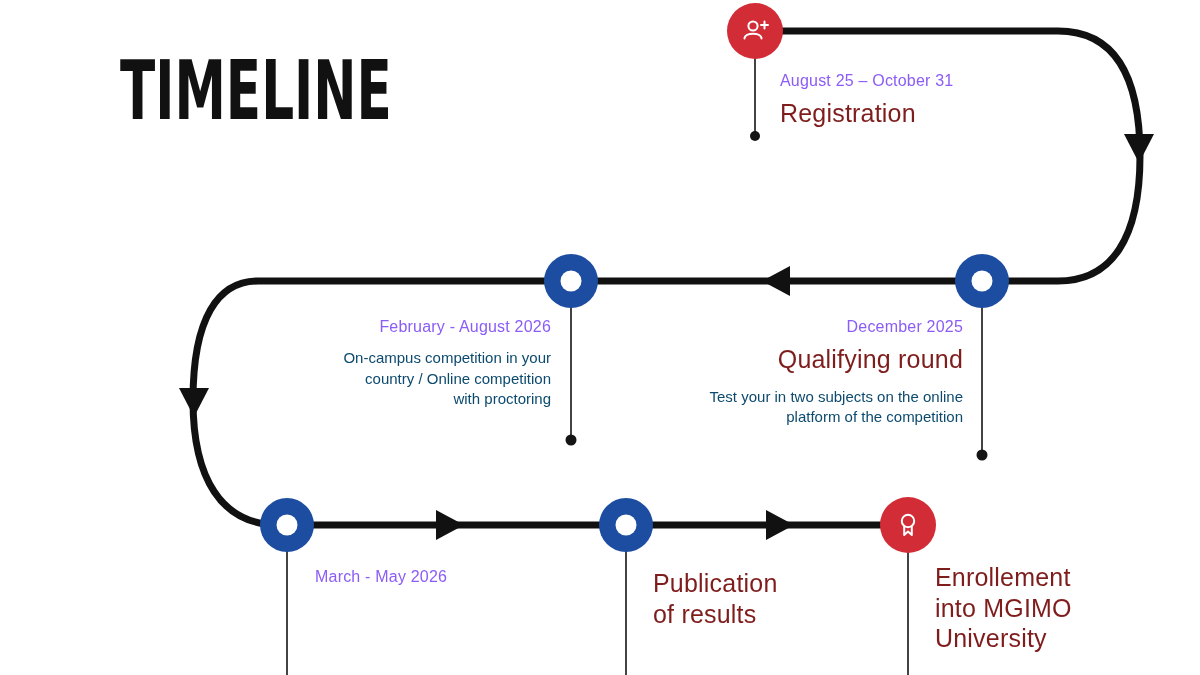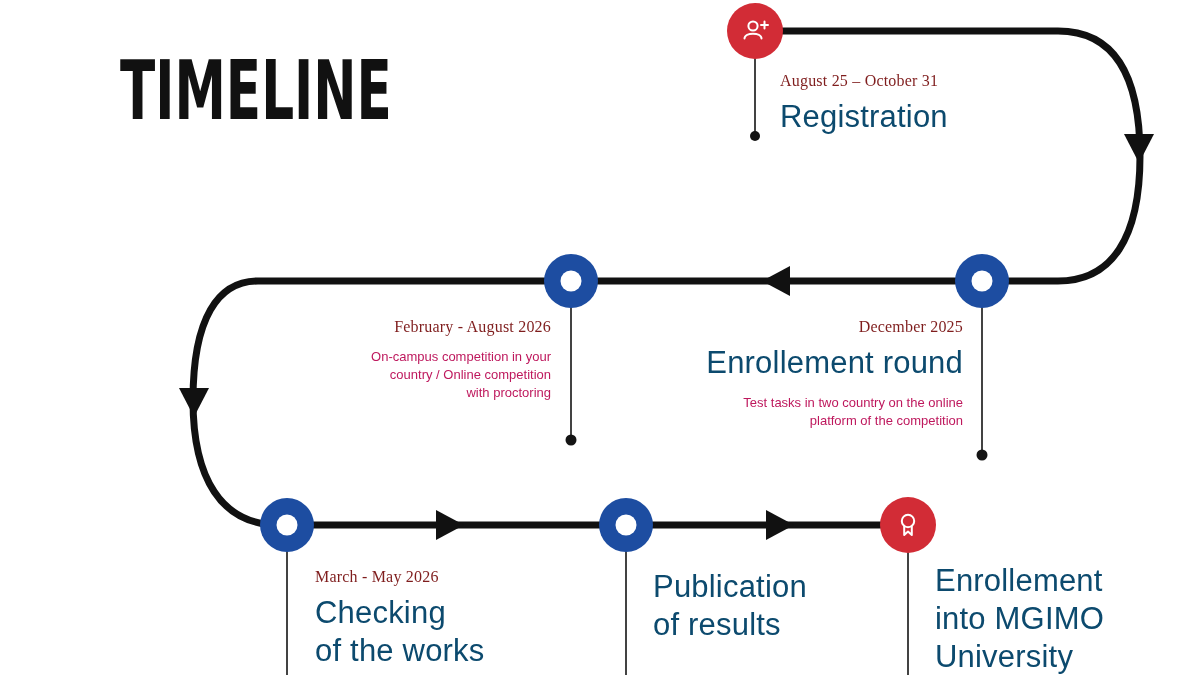--- a/index.html
+++ b/index.html
@@ -10,28 +10,28 @@
   .canvas svg.art{position:absolute;left:0;top:0;}
   .title{
     position:absolute;left:120px;top:50px;
     font-family:"DejaVu Sans","Liberation Sans",sans-serif;
     font-size:82px;font-weight:800;color:#111;line-height:1;
     letter-spacing:0px;transform:scaleX(0.63);transform-origin:left top;
     white-space:nowrap;
   }
   .node-text{position:absolute;}
   .node-text .date{
-    font-size:16px;color:#7f1d1d;letter-spacing:.2px;margin:0 0 8px 0;font-family:Liberation Serif, serif;
+    font-size:16px;color:#8b5cf6;letter-spacing:.2px;margin:0 0 8px 0;
   }
   .node-text .heading{
-    font-size:31px;color:#0c4a6e;letter-spacing:.2px;margin:0;
+    font-size:25px;color:#7f1d1d;letter-spacing:.2px;margin:0;
     line-height:1.22;white-space:pre-line;
   }
   .node-text .body{
-    font-size:13px;color:#be185d;margin:12px 0 0 0;line-height:1.38;
+    font-size:15px;color:#0c4a6e;margin:12px 0 0 0;line-height:1.38;
     white-space:pre-line;
   }
   .align-right{text-align:right;}
   .align-left{text-align:left;}
   .icon-badge{position:absolute;width:34px;height:34px;}
 </style>
 </head>
 <body>
 
 <div class="canvas">
@@ -105,36 +105,34 @@
 
   <div class="title">TIMELINE</div>
 
   <div class="node-text align-left" style="left:780px;top:72px;width:320px;">
     <div class="date">August 25 – October 31</div>
     <div class="heading">Registration</div>
   </div>
 
   <div class="node-text align-right" style="left:633px;top:318px;width:330px;">
     <div class="date">December 2025</div>
-    <div class="heading">Enrollement round</div>
-    <div class="body">Test tasks in two country on the online
+    <div class="heading">Qualifying round</div>
+    <div class="body">Test your in two subjects on the online
 platform of the competition</div>
   </div>
 
   <div class="node-text align-right" style="left:291px;top:318px;width:260px;">
     <div class="date">February - August 2026</div>
     <div class="body">On-campus competition in your
 country / Online competition
 with proctoring</div>
   </div>
 
   <div class="node-text align-left" style="left:315px;top:568px;width:250px;">
     <div class="date">March - May 2026</div>
-    <div class="heading">Checking
-of the works</div>
   </div>
 
   <div class="node-text align-left" style="left:653px;top:568px;width:250px;">
     <div class="heading">Publication
 of results</div>
   </div>
 
   <div class="node-text align-left" style="left:935px;top:562px;width:250px;">
     <div class="heading">Enrollement
 into MGIMO

